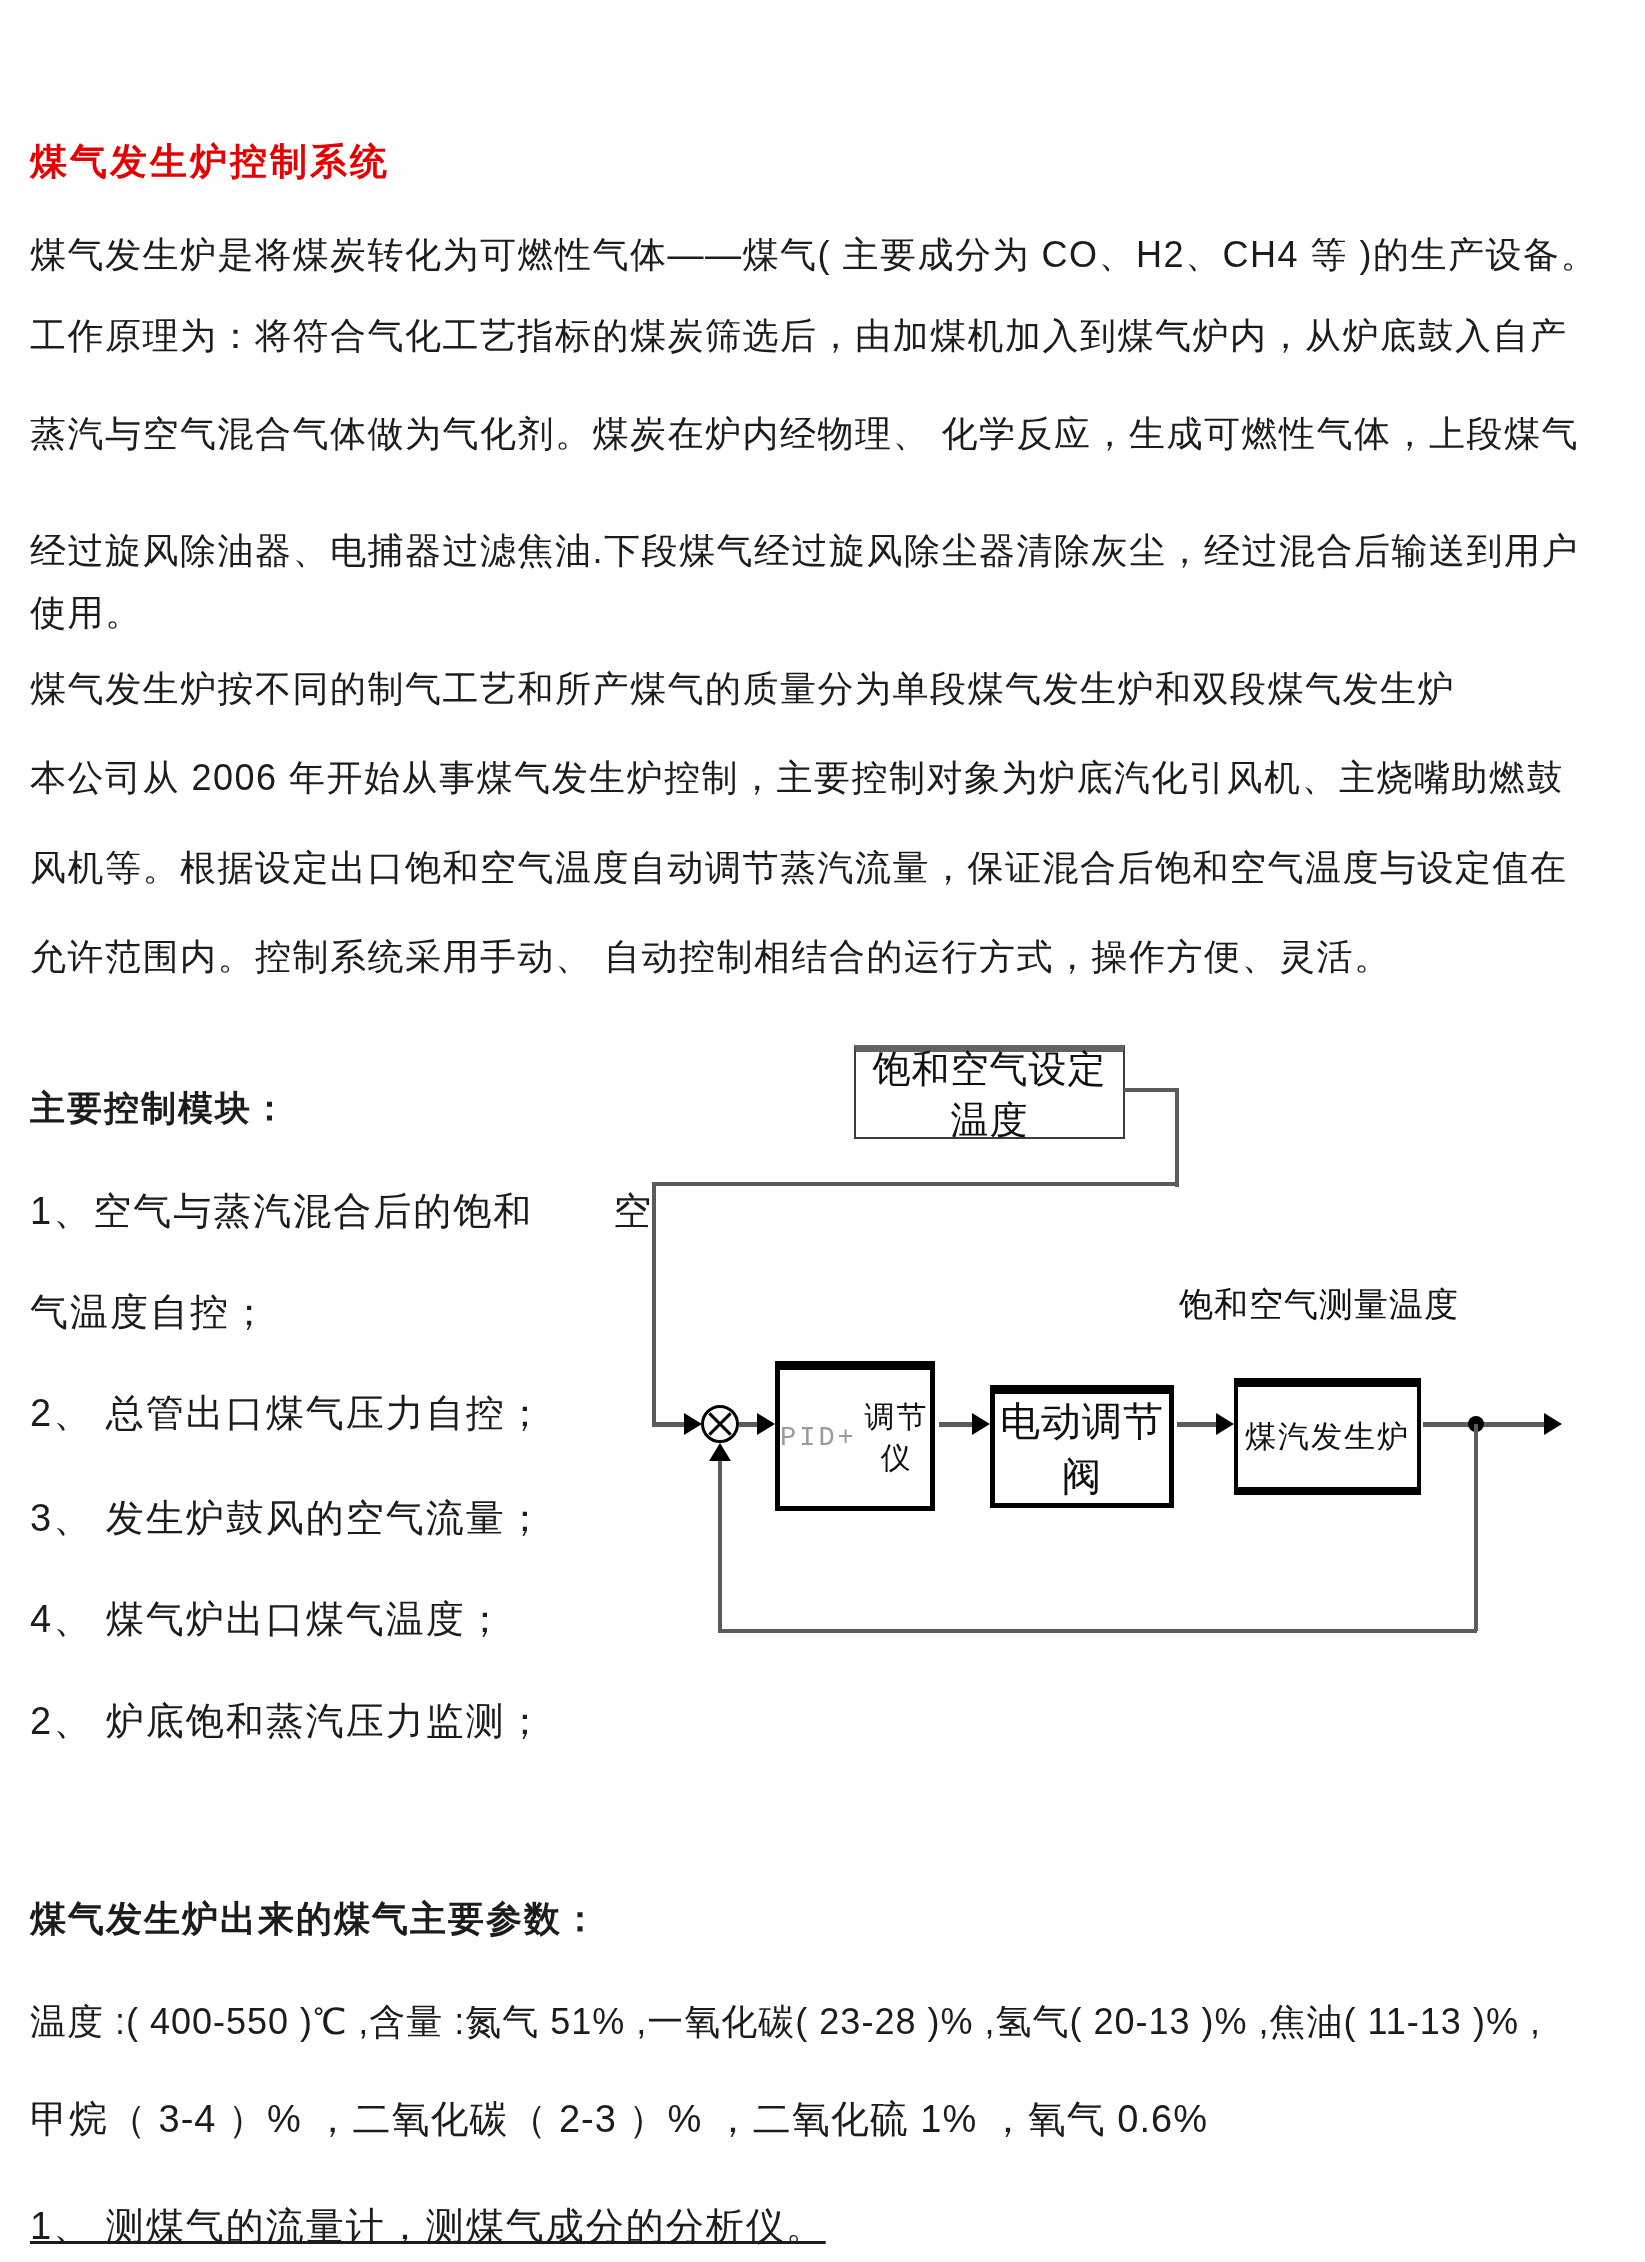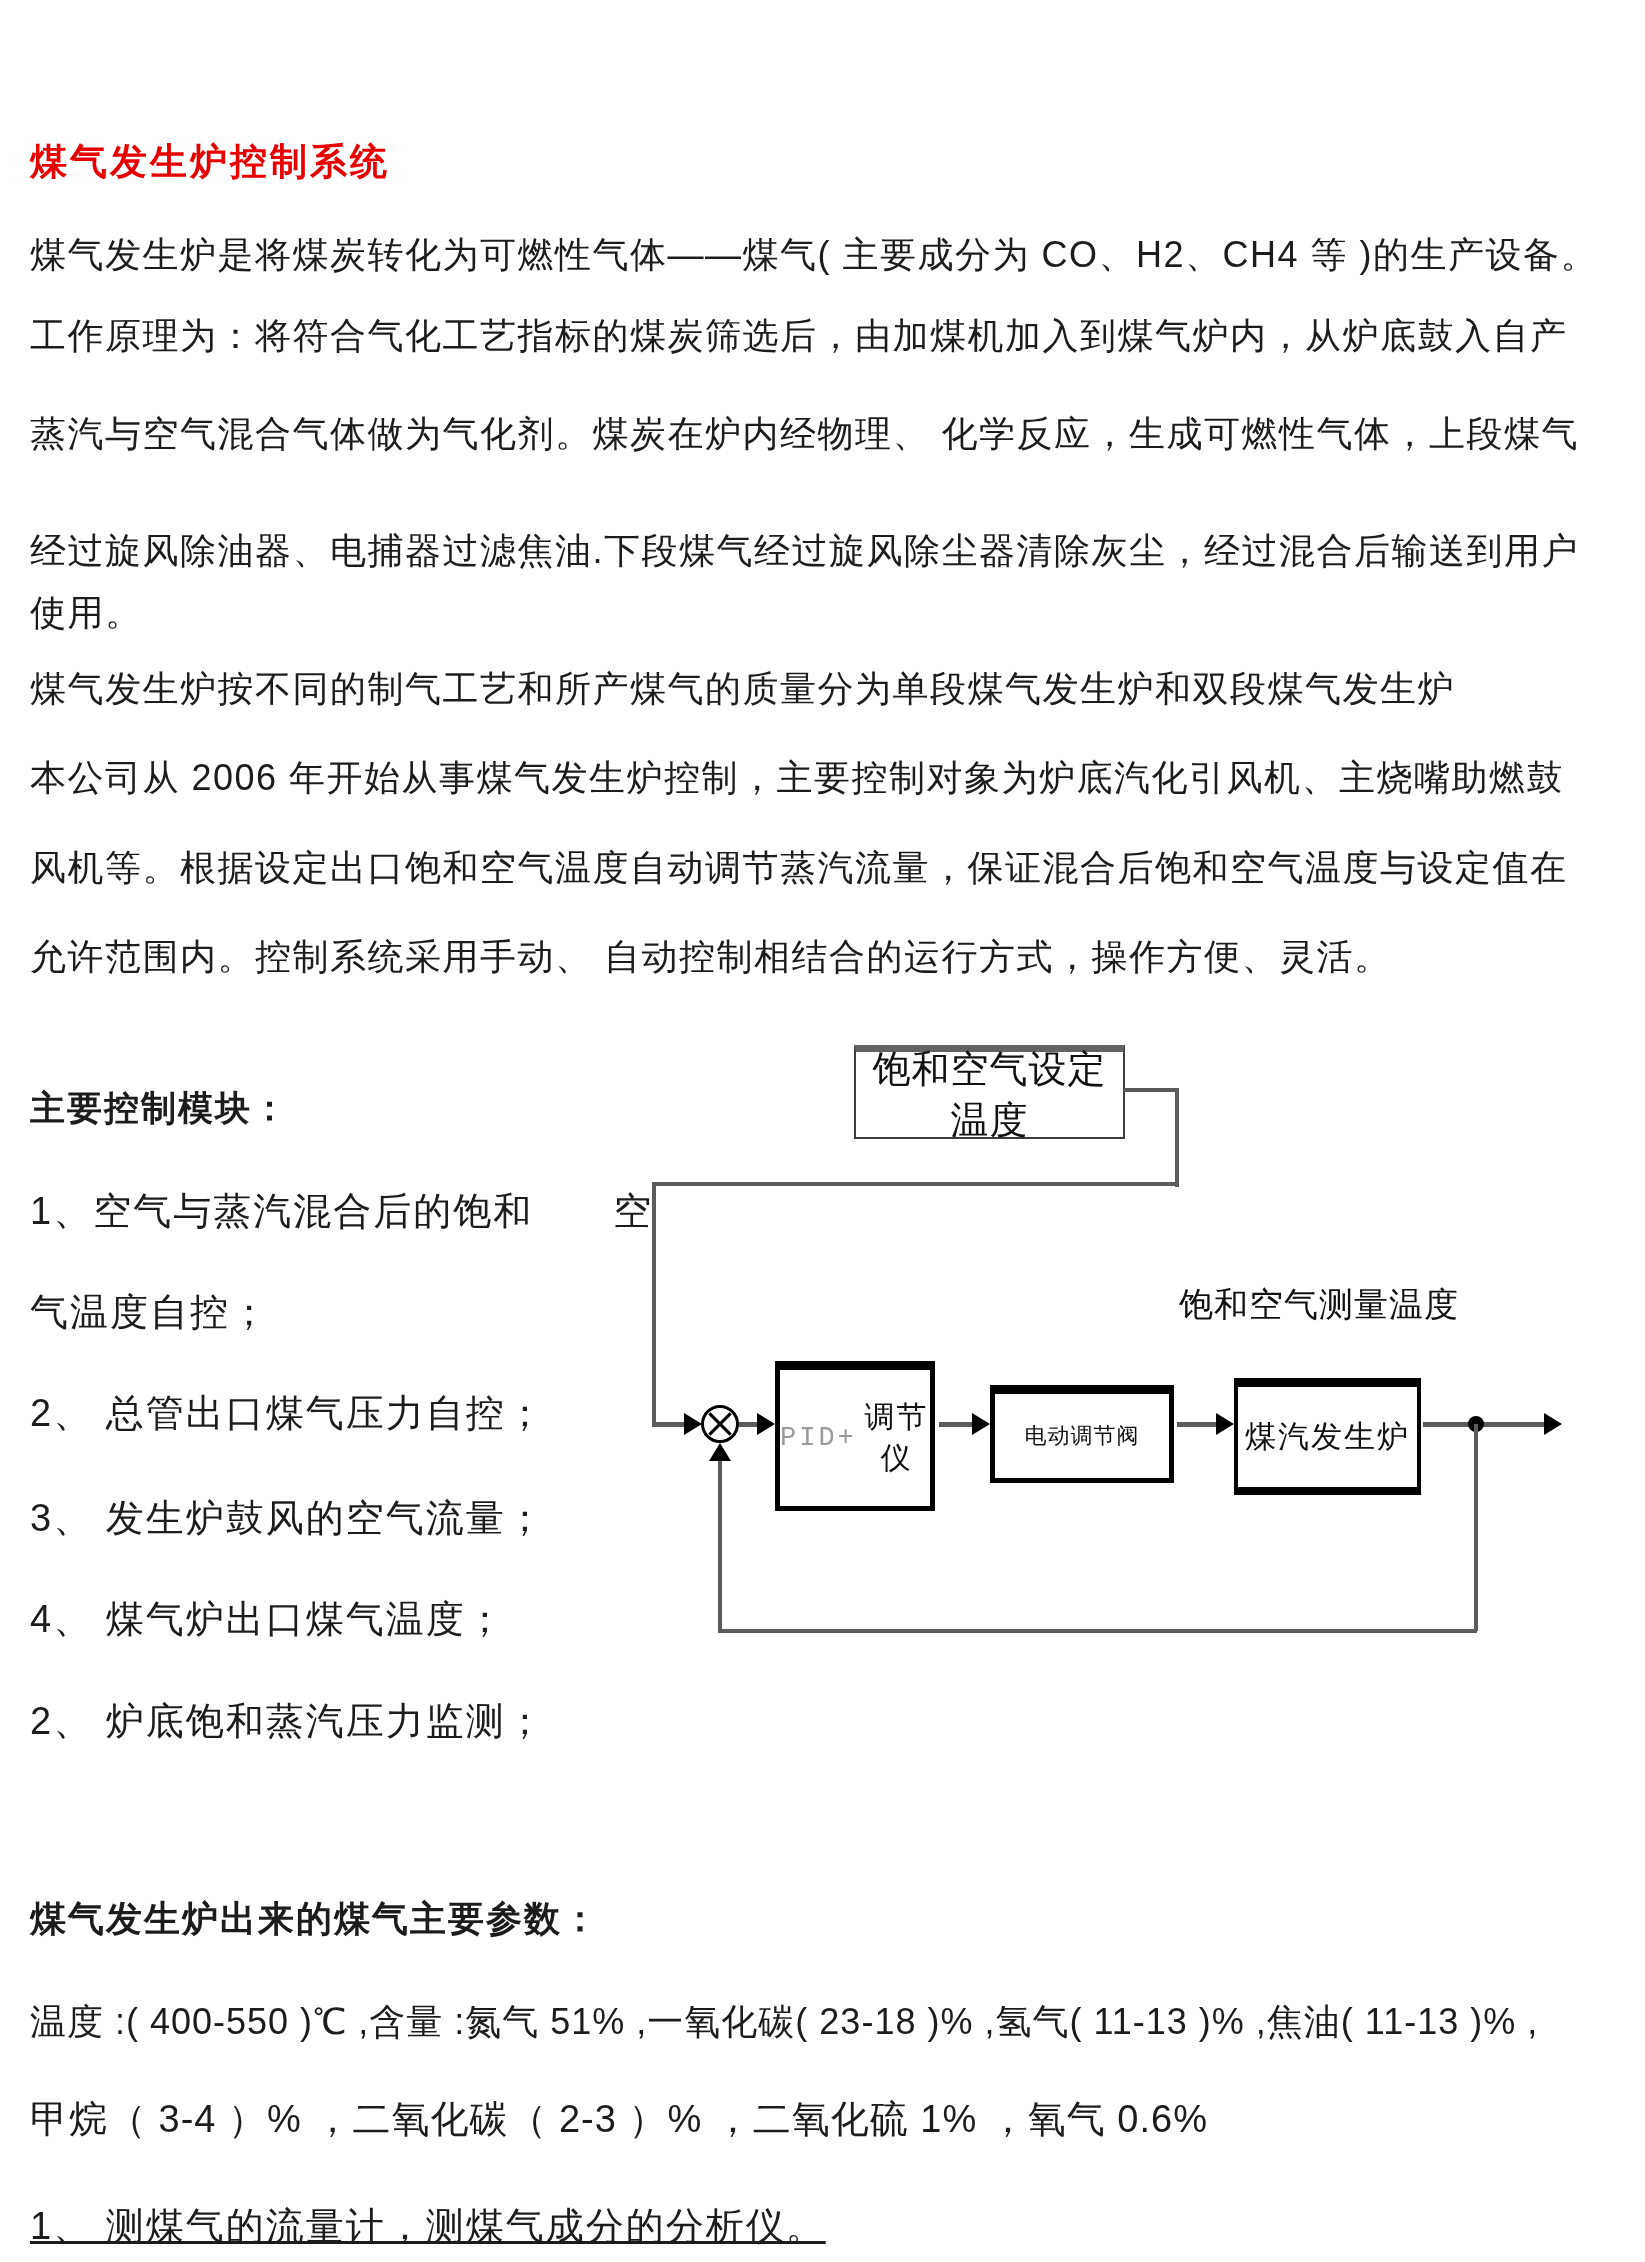--- a/index.html
+++ b/index.html
@@ -34,23 +34,23 @@
     font-size:38px;letter-spacing:1px;
   }
   .pid-box{
     left:775px;top:1361px;width:160px;height:150px;
     border:5px solid #000;border-top-width:9px;
     flex-direction:row;justify-content:center;gap:6px;
   }
   .pid-line1{color:#9a9a9a;font-size:27px;letter-spacing:3px;font-family:"Liberation Mono",monospace;}
   .pid-line2{color:#111;font-size:30px;letter-spacing:2px;}
   .valve-box{
-    left:990px;top:1385px;width:184px;height:98px;
+    left:990px;top:1385px;width:184px;height:123px;
     border:5px solid #000;border-top-width:9px;
-    font-size:22px;letter-spacing:1px;
+    font-size:40px;letter-spacing:1px;
   }
   .furnace-box{
     left:1234px;top:1378px;width:187px;height:117px;
     border:4px solid #000;border-top-width:9px;border-bottom-width:8px;
     font-size:31px;letter-spacing:2px;
   }
   .measured-label{left:1179px;top:1282px;font-size:34px;letter-spacing:1px;color:#111;}
   .sum-circle{
     position:absolute;left:701px;top:1405px;width:38px;height:38px;
     border:3px solid #000;border-radius:50%;box-sizing:border-box;background:#fff;
@@ -148,18 +148,18 @@
     <div class="arrow-r" style="left:1544px;top:1413px;"></div>
 
     <div class="seg" style="left:1474px;top:1424px;width:4px;height:207px;"></div>
     <div class="seg" style="left:718px;top:1629px;width:759px;height:4px;"></div>
     <div class="seg" style="left:718px;top:1461px;width:4px;height:172px;"></div>
     <div class="arrow-u" style="left:709px;top:1443px;"></div>
 
   </div>
 
   <div class="abs sec-heading" style="top:1895px;font-size:36px;letter-spacing:2px;">煤气发生炉出来的煤气主要参数：</div>
-  <div class="abs param-line" style="top:1998px;">温度 :( 400-550 )℃ ,含量 :氮气 51% ,一氧化碳( 23-18 )% ,氢气( 11-13 )% ,焦油( 11-13 )% ,</div>
+  <div class="abs param-line" style="top:1998px;">温度 :( 400-550 )℃ ,含量 :氮气 51% ,一氧化碳( 23-28 )% ,氢气( 20-13 )% ,焦油( 11-13 )% ,</div>
   <div class="abs param-line" style="top:2094px;font-size:38px;">甲烷（ 3-4 ）% ，二氧化碳（ 2-3 ）% ，二氧化硫 1% ，氧气 0.6%</div>
   <div class="abs list-line" style="top:2201px;text-decoration:underline;">1、 测煤气的流量计，测煤气成分的分析仪。</div>
 
 </div>
 
 
 </body></html>

